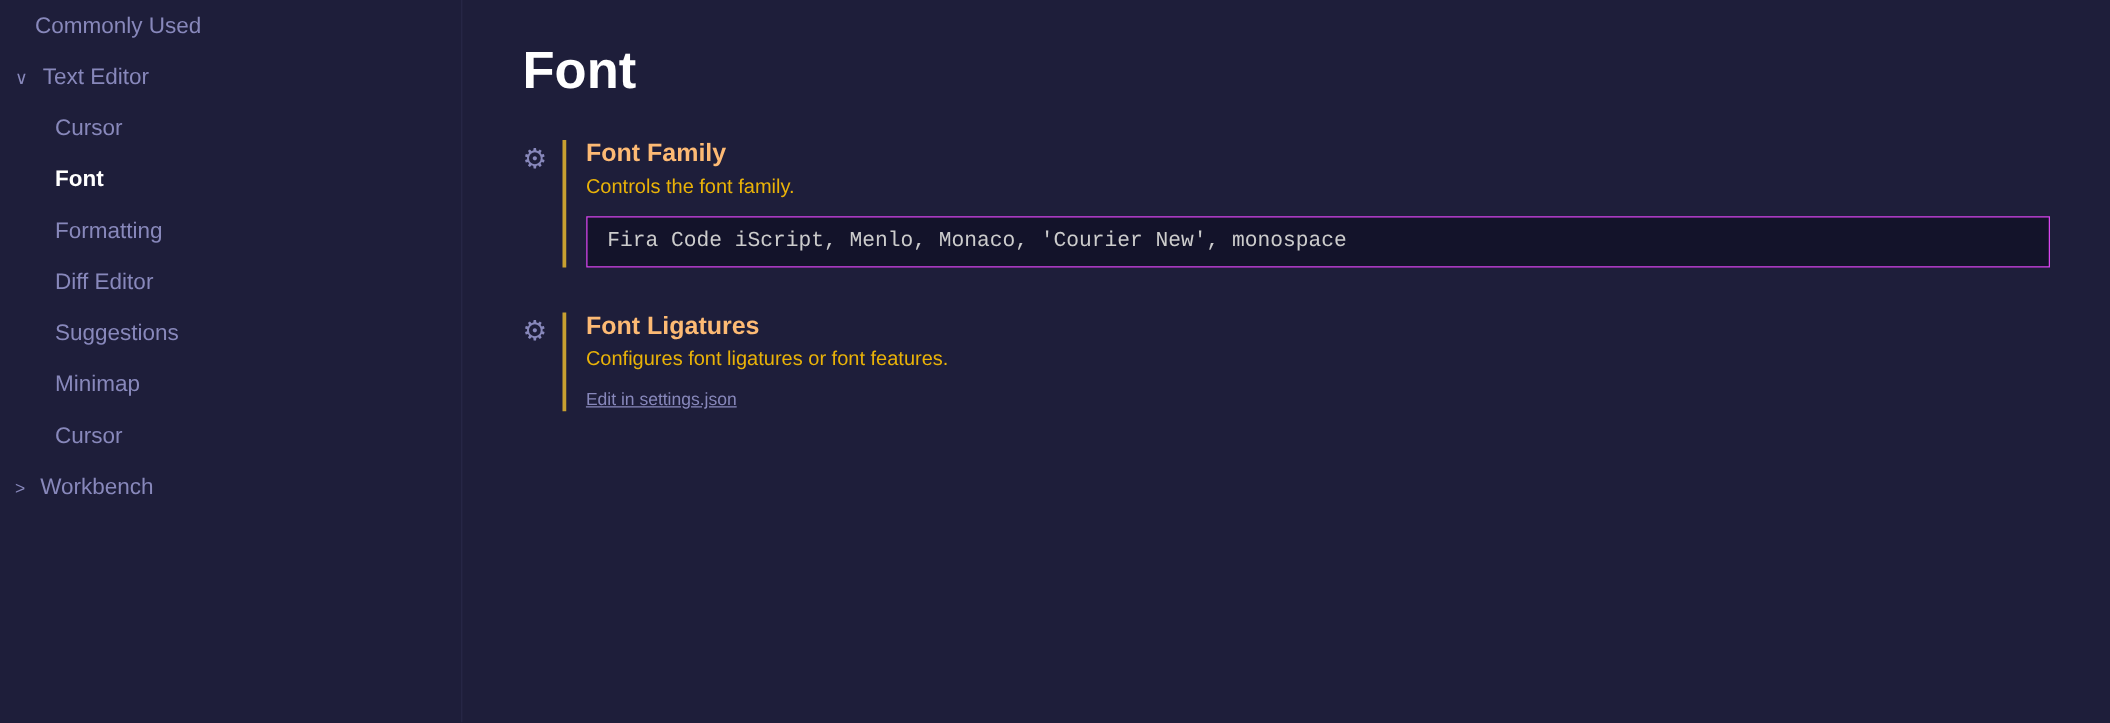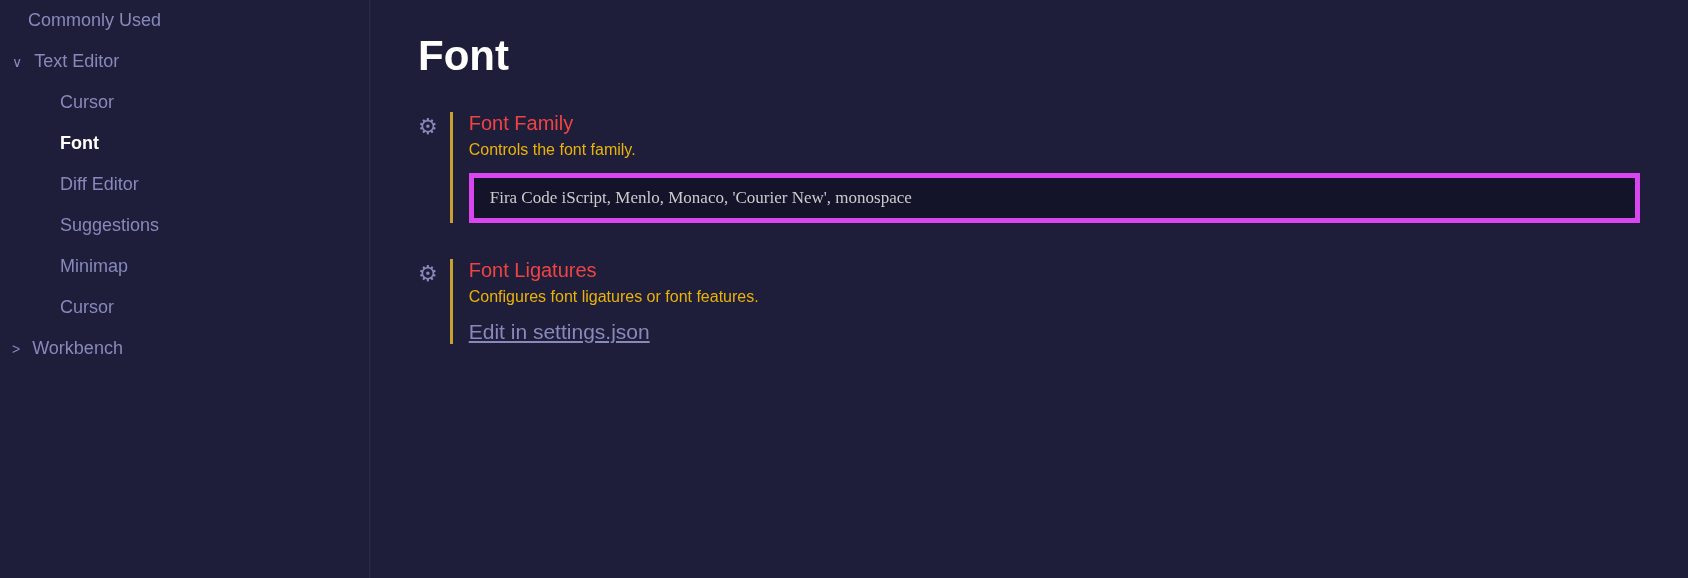--- a/index.html
+++ b/index.html
@@ -42,21 +42,21 @@
       color: #ffffff;
       font-weight: bold;
     }
 
     .sidebar-item.top-level {
       padding-left: 12px;
       font-size: 18px;
     }
 
     .sidebar-item.sub-item {
-      padding-left: 60px;
+      padding-left: 44px;
       font-size: 18px;
     }
 
     .chevron {
       font-size: 14px;
       color: #8888bb;
       margin-right: 4px;
     }
 
     
@@ -94,65 +94,68 @@
     }
 
     .setting-left-border {
       border-left: 3px solid #c8a030;
       padding-left: 16px;
       flex: 1;
     }
 
     .setting-title {
       font-size: 20px;
-      font-weight: normal;
-      color: #ef4444;
+      font-weight: bold;
+      color: #fdba74;
       margin-bottom: 6px;
     }
 
     .setting-description {
       font-size: 16px;
       color: #eab308;
       margin-bottom: 14px;
     }
 
     .setting-input {
       background-color: #13132a;
-      border: 5px solid #d946ef;
+      border: 1px solid #d946ef;
       color: #cccccc;
       font-size: 17px;
       padding: 10px 16px;
       width: 100%;
       outline: none;
-      font-family: Liberation Serif, serif;
+      font-family: Liberation Mono, monospace;
     }
 
     .setting-link {
       color: #8888bb;
       text-decoration: underline;
-      font-size: 21px;
+      font-size: 14px;
       cursor: pointer;
     }
   </style>
 </head>
 <body>
 
 <nav class="sidebar">
 <div class="sidebar-item top-level" style="padding-left: 28px;">
       <span>Commonly Used</span>
     </div>
     <div class="sidebar-item top-level">
       <span class="chevron">∨</span>
       <span>Text Editor</span>
     </div>
     <div class="sidebar-item sub-item">
       <span>Cursor</span>
     </div>
     <div class="sidebar-item sub-item active">
       <span>Font</span>
+    </div>
+    <div class="sidebar-item sub-item">
+      <span>Formatting</span>
     </div>
     <div class="sidebar-item sub-item">
       <span>Diff Editor</span>
     </div>
     <div class="sidebar-item sub-item">
       <span>Suggestions</span>
     </div>
     <div class="sidebar-item sub-item">
       <span>Minimap</span>
     </div>

